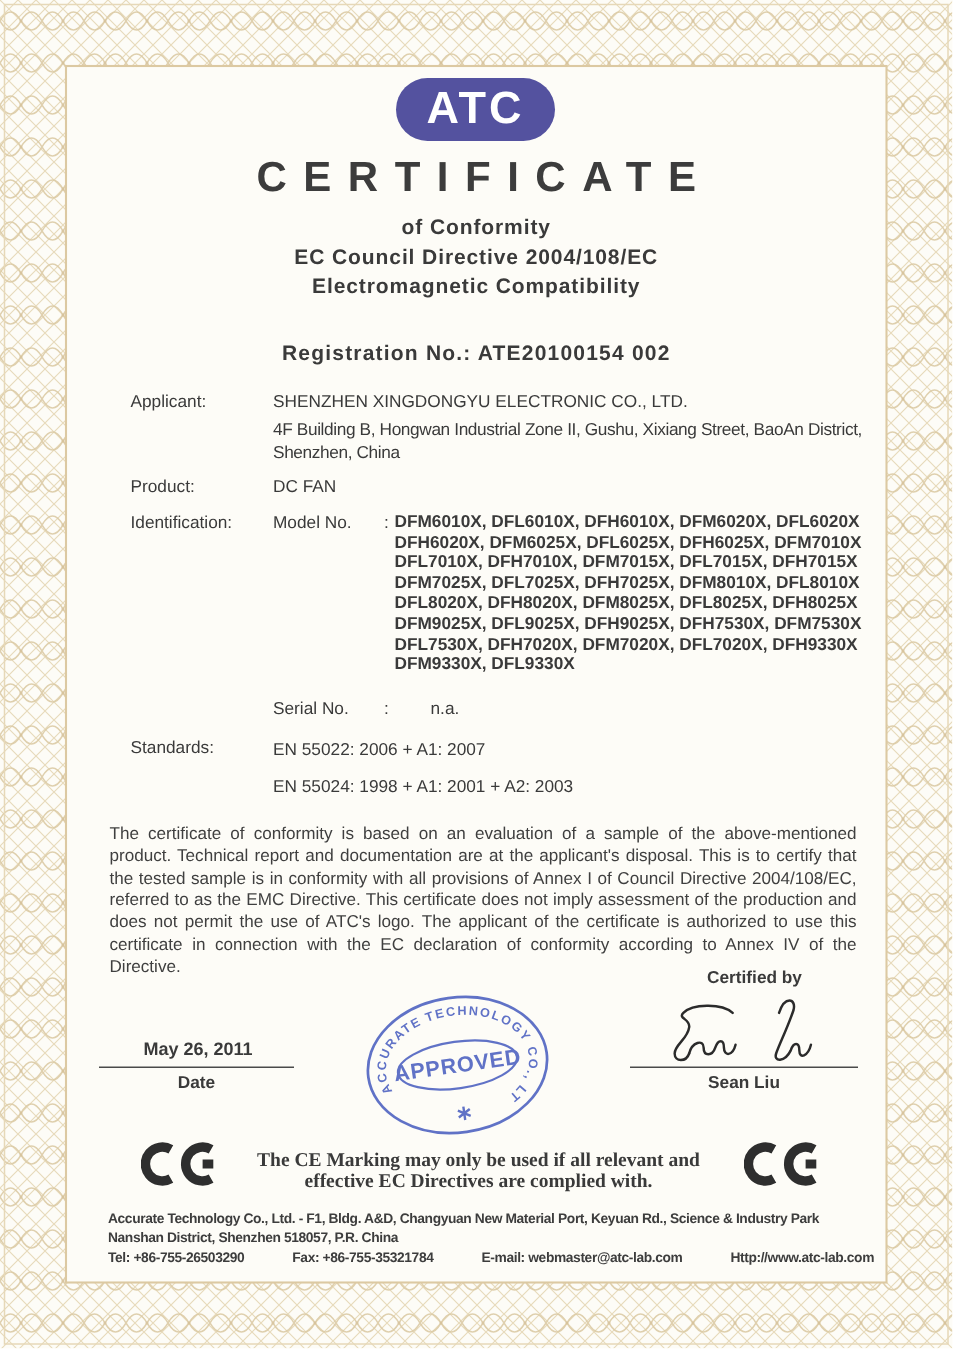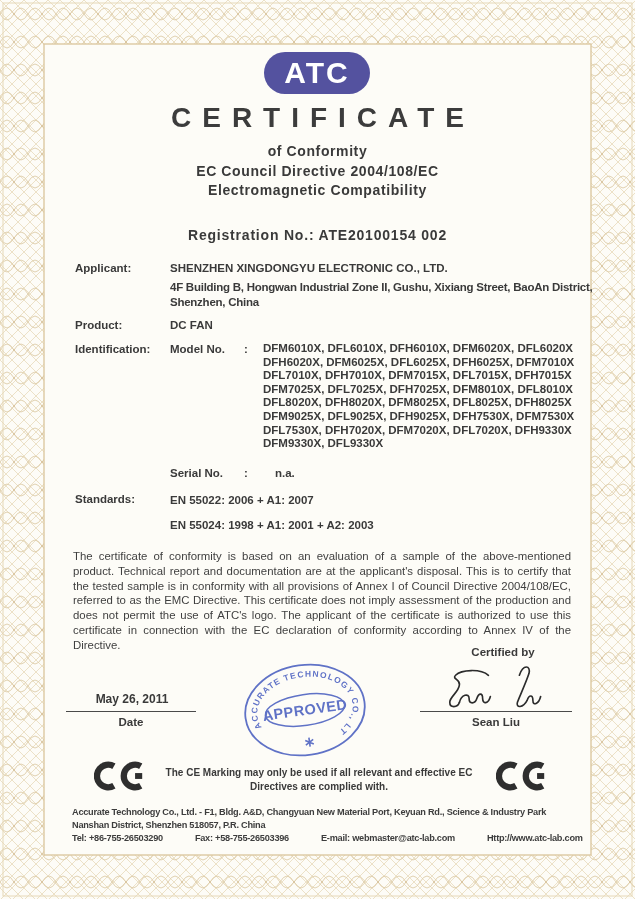--- a/index.html
+++ b/index.html
@@ -19,21 +19,21 @@
     background:#54529f;color:#ffffff;font-weight:bold;font-size:30px;
     line-height:41px;text-align:center;letter-spacing:2px;
   }
   .title{left:0;top:102px;width:100%;font-size:28px;font-weight:bold;
     letter-spacing:11px;text-indent:11px;color:#3c3c3c;}
   .sub1{left:0;top:143px;width:100%;font-size:14px;letter-spacing:.6px;}
   .sub2{left:0;top:163px;width:100%;font-size:14px;letter-spacing:.6px;}
   .sub3{left:0;top:182px;width:100%;font-size:14px;letter-spacing:.6px;}
   .reg {left:0;top:227px;width:100%;font-size:14px;letter-spacing:.8px;}
 
-  .fld{font-size:11.5px;font-weight:bold;line-height:14px;}
+  .fld{font-size:11.5px;font-weight:normal;line-height:14px;margin-left:12px;}
   .lab-applicant{left:75px;top:261px;}
   .val-applicant{left:170px;top:261px;}
   .val-address{left:170px;top:280px;width:424px;letter-spacing:-.25px;line-height:14.5px;}
   .lab-product{left:75px;top:318px;}
   .val-product{left:170px;top:318px;}
   .lab-ident{left:75px;top:342px;}
   .lab-model{left:170px;top:342px;}
   .colon-model{left:244px;top:342px;}
   .model-list{left:263px;top:342px;width:318px;}
   .model-list div{font-size:11.5px;font-weight:bold;line-height:13.6px;white-space:nowrap;}
@@ -54,21 +54,21 @@
   .line{height:1px;background:#4a4a4a;}
   .sig-line{left:420px;top:711px;width:152px;}
   .signer{left:420px;top:716px;width:152px;font-size:11.5px;}
   .date-val{left:68px;top:692px;width:128px;font-size:12px;}
   .date-line{left:66px;top:711px;width:130px;}
   .date-lab{left:66px;top:716px;width:130px;font-size:11.5px;}
   .stamp-svg{left:240px;top:658px;}
 
   .ce-left{left:94px;top:756px;}
   .ce-right{left:496px;top:756px;}
-  .ce-note{left:164px;top:766px;width:310px;font-size:10px;line-height:14px;}
+  .ce-note{left:164px;top:766px;width:310px;font-size:13px;line-height:14px;font-family:Liberation Serif, serif;}
 
   .footer{left:72px;top:806px;width:500px;font-size:9.2px;font-weight:bold;
     letter-spacing:-.25px;color:#3d3d3d;}
   .footer .fl{white-space:nowrap;line-height:13px;}
   .contacts{display:flex;justify-content:space-between;width:498px;line-height:13px;gap:32px;}
 </style>
 </head>
 <body>
 
 <div class="page">
@@ -176,20 +176,20 @@
         <path d="M 55.75,8.31 A 13.5,13.5 0 1 0 55.75,31.69"></path>
         <path d="M 49,20 L 57.5,20" stroke-width="7"></path>
       </g>
     </svg>
 
     <div class="abs footer">
       <div class="fl">Accurate Technology Co., Ltd. - F1, Bldg. A&amp;D, Changyuan New Material Port, Keyuan Rd., Science &amp; Industry Park</div>
       <div class="fl">Nanshan District, Shenzhen 518057, P.R. China</div>
       <div class="contacts">
         <span class="fl">Tel: +86-755-26503290</span>
-        <span class="fl">Fax: +58-755-26503396</span>
+        <span class="fl">Fax: +86-755-35321784</span>
         <span class="fl">E-mail: webmaster@atc-lab.com</span>
         <span class="fl">Http://www.atc-lab.com</span>
       </div>
     </div>
 
   </div>
 </div>
 
 </body></html>

